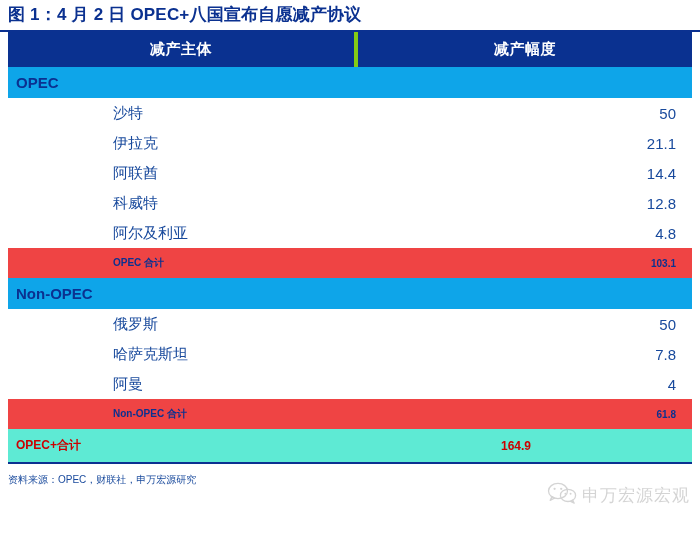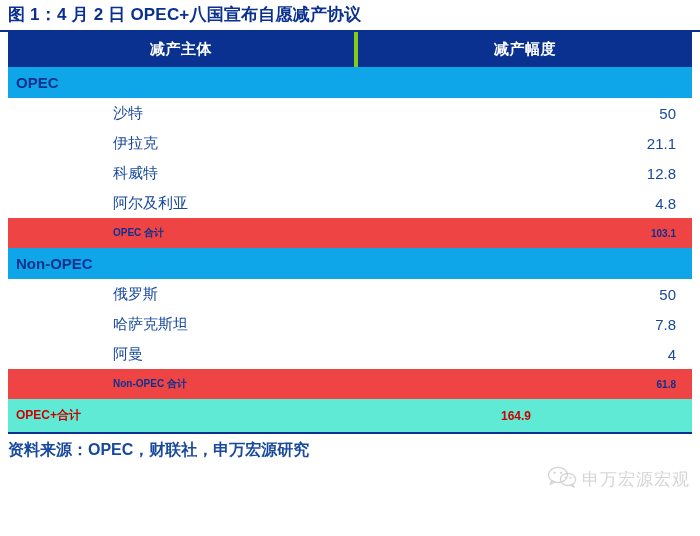--- a/index.html
+++ b/index.html
@@ -119,32 +119,32 @@
     padding: 0;
     vertical-align: middle;
     border-bottom: 2px solid #0B3190;
   }
   tr.grandtotal td.lbl { padding-left: 8px; }
   tr.grandtotal td.val { text-align: center; padding-right: 16px; }
 
   
   .source {
     padding: 6px 0 0 8px;
-    font-size: 16px;
+    font-size: 10px;
     color: #18499C;
-    font-weight: bold;
+    font-weight: normal;
     line-height: 20px;
     white-space: nowrap;
   }
 
   
   .watermark {
     position: absolute;
     right: 10px;
-    bottom: 44px;
+    bottom: 28px;
     display: flex;
     align-items: center;
     gap: 5px;
     opacity: 0.42;
     pointer-events: none;
     user-select: none;
   }
   .watermark .wm-text {
     font-size: 17px;
     color: #9a9a9a;
@@ -181,20 +181,24 @@
           <td></td>
         </tr>
 
         <tr class="item">
           <td class="lbl">沙特</td>
           <td class="val">50</td>
         </tr>
         <tr class="item">
           <td class="lbl">伊拉克</td>
           <td class="val">21.1</td>
+        </tr>
+        <tr class="item">
+          <td class="lbl">阿联酋</td>
+          <td class="val">14.4</td>
         </tr>
         <tr class="item">
           <td class="lbl">科威特</td>
           <td class="val">12.8</td>
         </tr>
         <tr class="item">
           <td class="lbl">阿尔及利亚</td>
           <td class="val">4.8</td>
         </tr>
 

